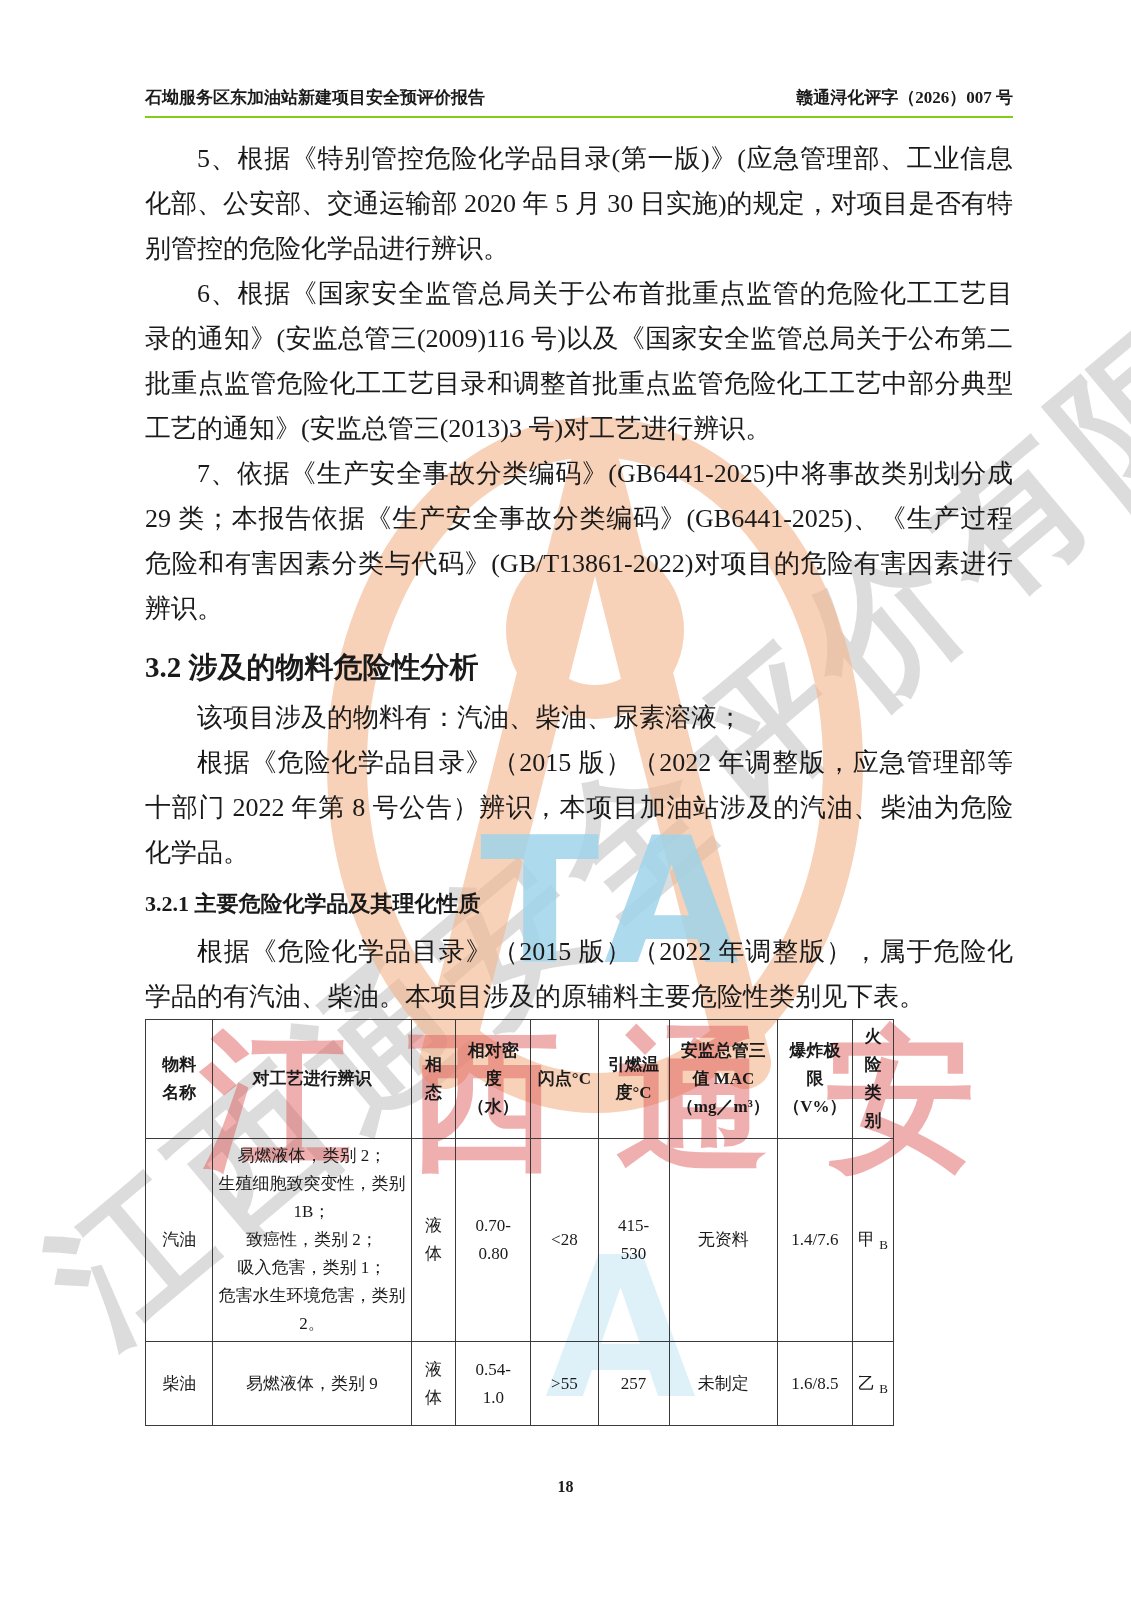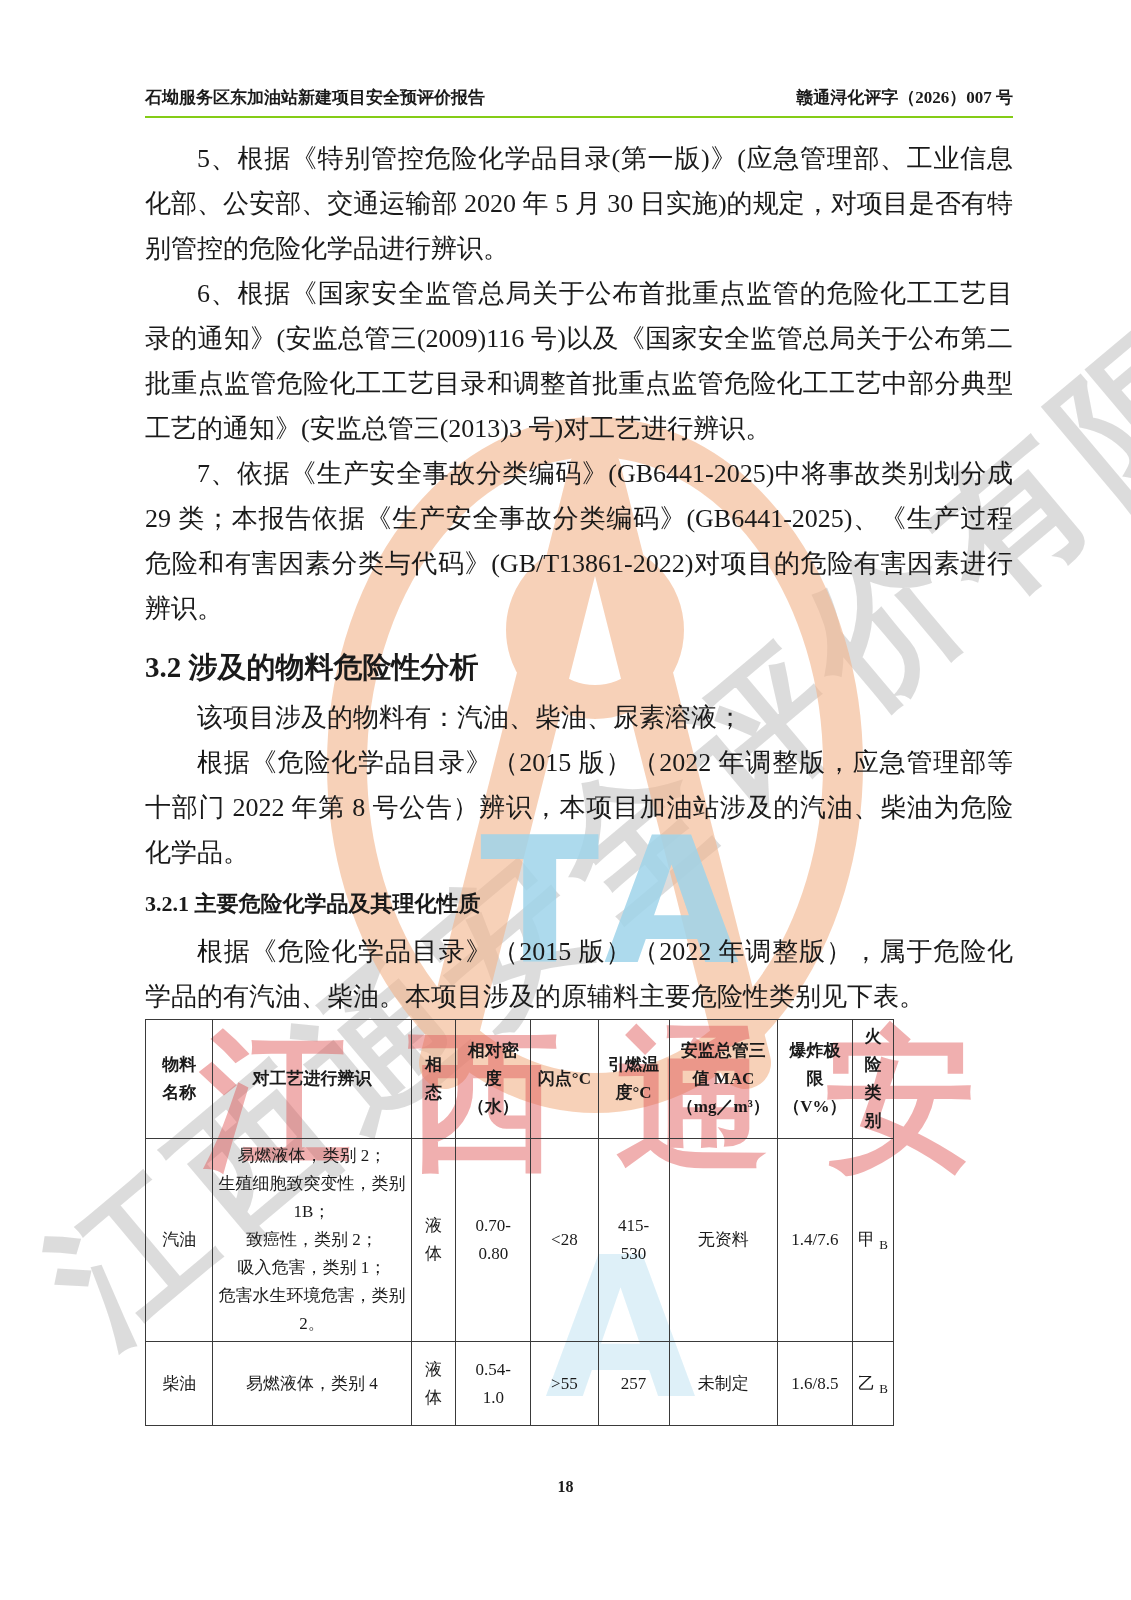--- a/index.html
+++ b/index.html
@@ -143,21 +143,21 @@
 0.80</td>
           <td>&lt;28</td>
           <td>415-
 530</td>
           <td>无资料</td>
           <td>1.4/7.6</td>
           <td><span>甲</span> <sub class="fire">B</sub></td>
         </tr>
         <tr class="r-die">
           <td>柴油</td>
-          <td class="cls">易燃液体，类别 4</td>
+          <td class="cls">易燃液体，类别 9</td>
           <td>液
 体</td>
           <td>0.54-
 1.0</td>
           <td>&gt;55</td>
           <td>257</td>
           <td>未制定</td>
           <td>1.6/8.5</td>
           <td><span>乙</span> <sub class="fire">B</sub></td>
         </tr>

